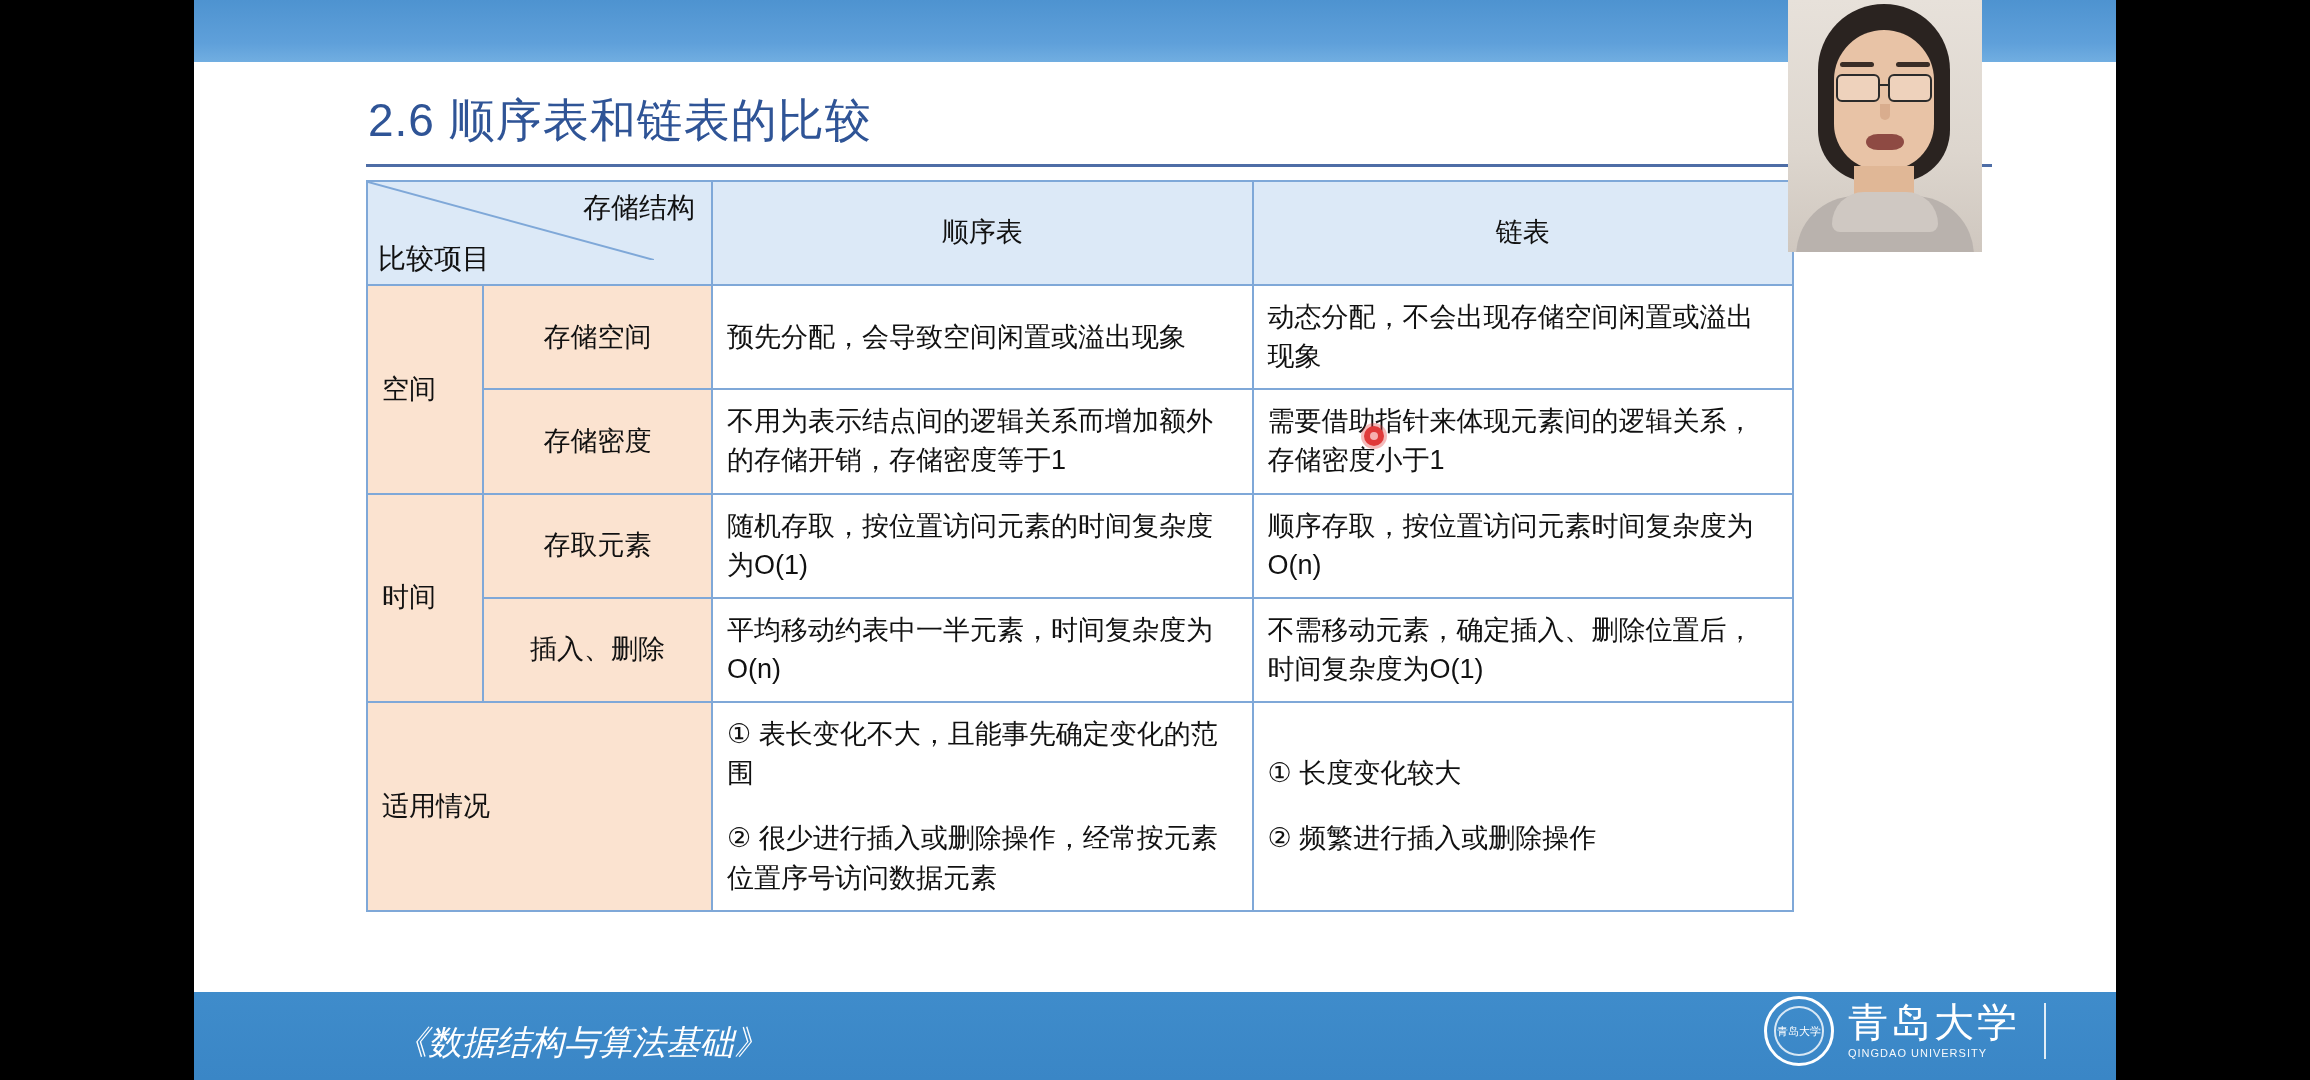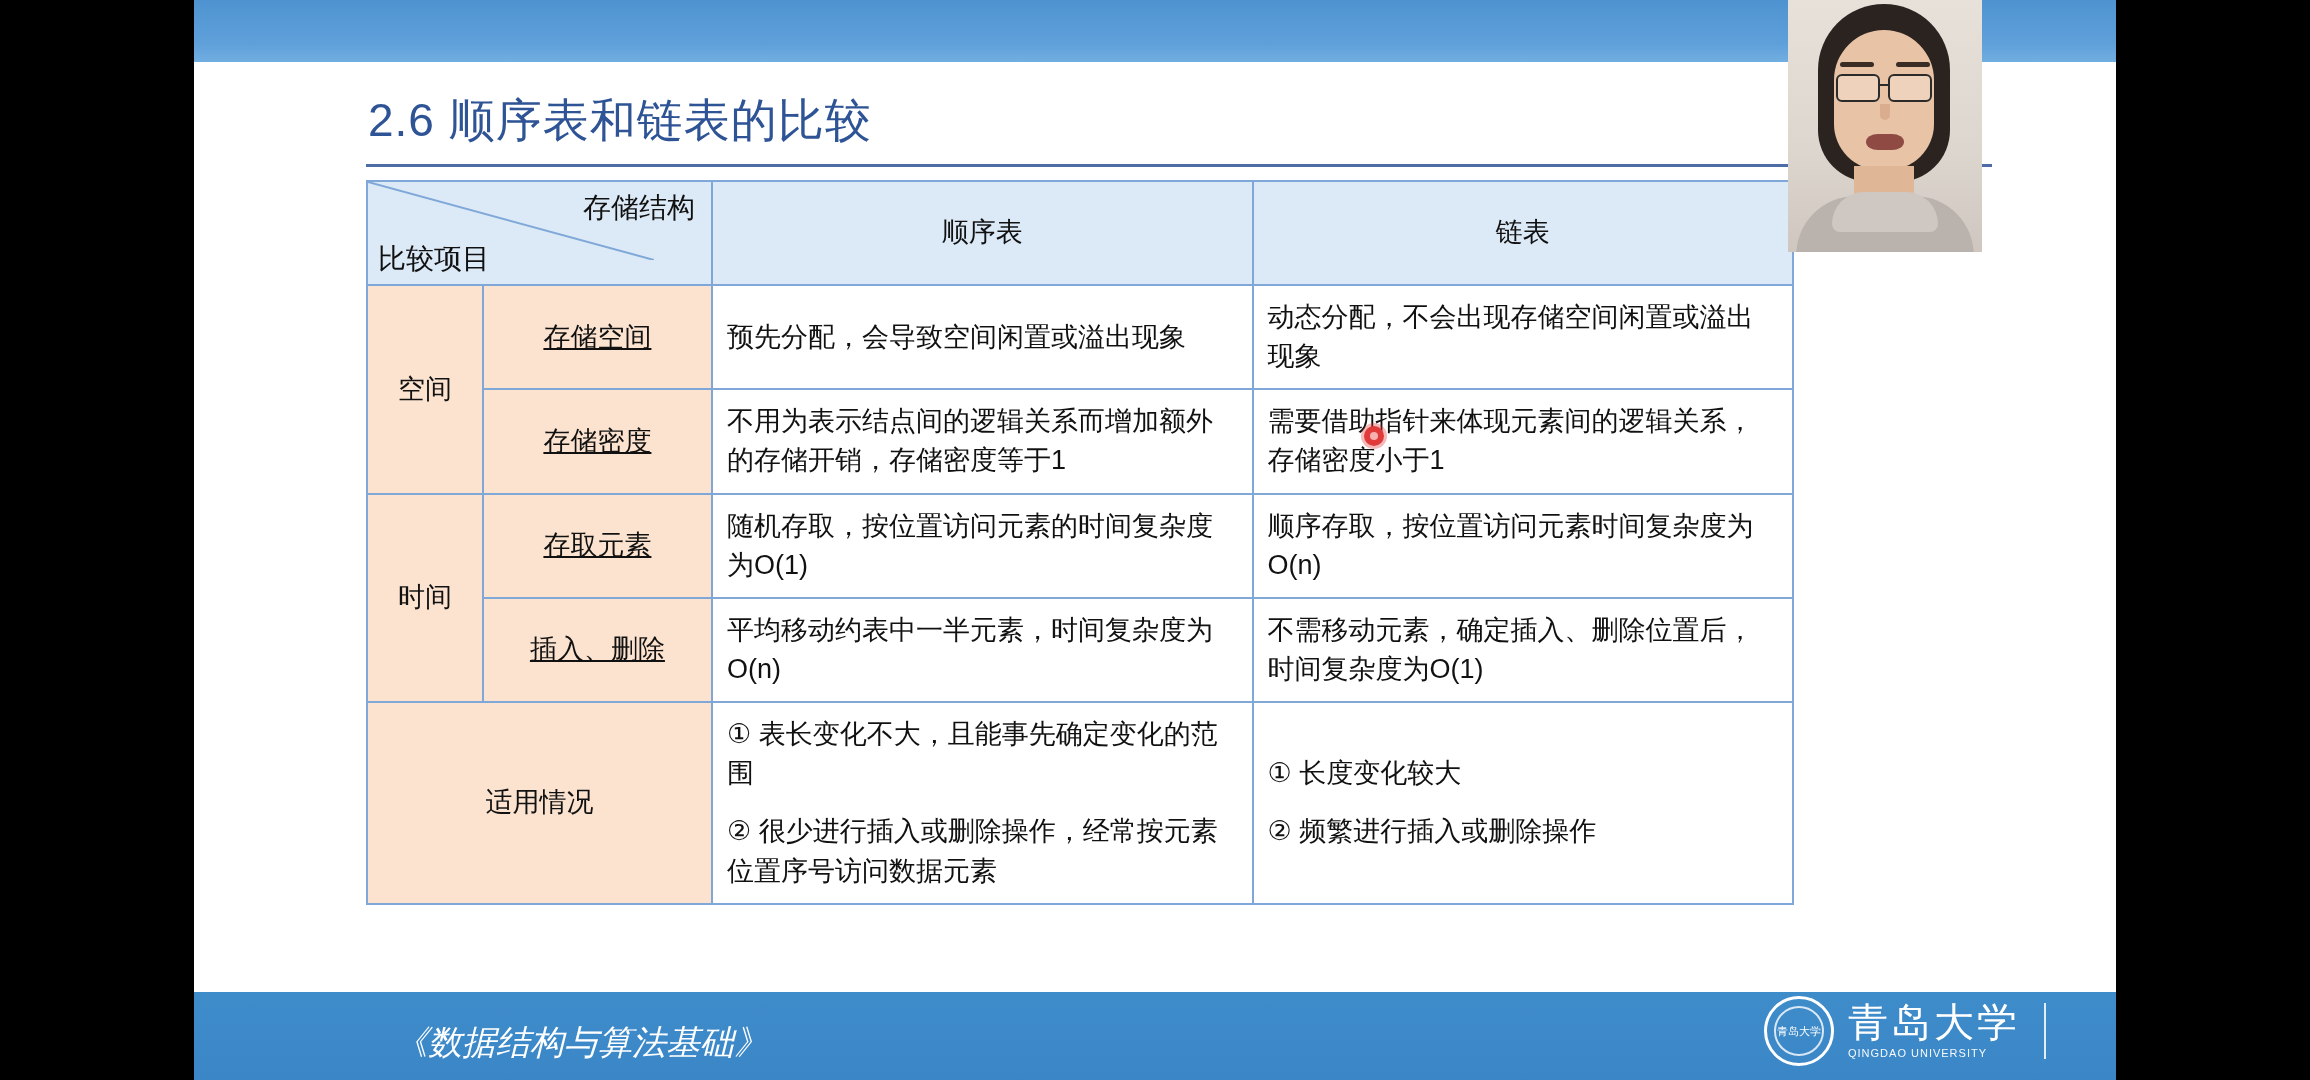--- a/index.html
+++ b/index.html
@@ -97,28 +97,27 @@
     padding: 12px 14px;
   }
   .c-head {
     background: #dce9f7;
     text-align: center;
     height: 78px;
     font-size: 30px;
   }
   .c-lbl {
     background: #fbe3d0;
-    text-align: center;
+    text-align: left;
     font-size: 30px;
   }
   .c-lbl2 {
     background: #fbe3d0;
     text-align: center;
     font-size: 30px;
-    text-decoration: underline;
   }
   .c-txt {
     background: #ffffff;
     text-align: left;
   }
   .corner {
     background: #dce9f7;
     position: relative;
     padding: 0;
     height: 78px;
@@ -138,21 +137,21 @@
   }
   .corner .lbl-bot {
     position: absolute;
     left: 10px;
     bottom: 4px;
     font-size: 28px;
     color: #111;
   }
 
   .cell-p { margin: 0; }
-  .cell-p + .cell-p { margin-top: 19px; }
+  .cell-p + .cell-p { margin-top: 26px; }
 
   
   .cursor-dot {
     position: absolute;
     left: 1170px;
     top: 364px;
     width: 20px;
     height: 20px;
     border-radius: 50%;
     background: #e03a3a;

